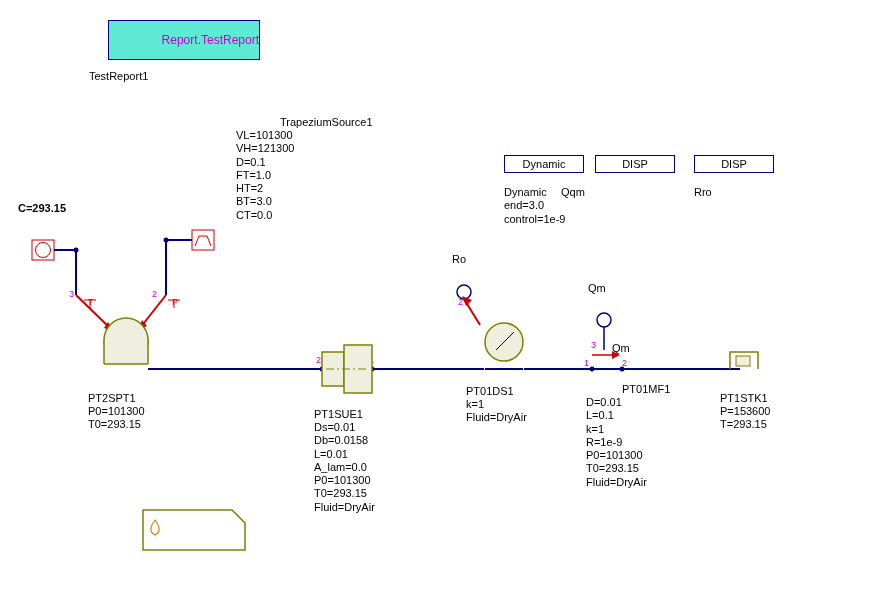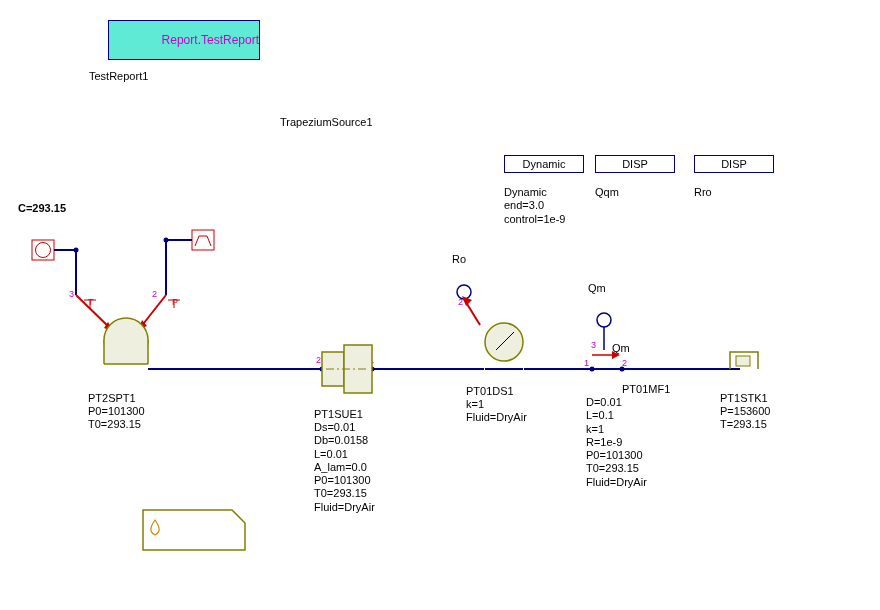--- a/index.html
+++ b/index.html
@@ -85,32 +85,39 @@
 <body>
 
 <div id="canvas">
 
   <div class="report-box" style="left:108px; top:20px; width:152px; height:40px;">
     <span>Report.TestReport</span>
   </div>
   <div class="lbl" style="left:89px; top:70px;">TestReport1</div>
 
   <div class="lbl" style="left:236px; top:116px;margin-left:44px;">TrapeziumSource1</div>
+  <div class="lbl-blk" style="left:236px; top:129px;">VL=101300
+VH=121300
+D=0.1
+FT=1.0
+HT=2
+BT=3.0
+CT=0.0</div>
 
   <div class="box" style="left:504px; top:155px; width:80px; height:18px;">
     <span>Dynamic</span>
   </div>
   <div class="lbl-blk" style="left:504px; top:186px;">Dynamic
 end=3.0
 control=1e-9</div>
 
   <div class="box" style="left:595px; top:155px; width:80px; height:18px;">
     <span>DISP</span>
   </div>
-  <div class="lbl" style="left:595px; top:186px;">Qqm</div>
+  <div class="lbl" style="left:561px; top:186px;">Qqm</div>
 
   <div class="box" style="left:694px; top:155px; width:80px; height:18px;">
     <span>DISP</span>
   </div>
   <div class="lbl" style="left:694px; top:186px;">Rro</div>
 
   <div class="lbl" style="left:18px; top:202px;font-weight:bold;">C=293.15</div>
 
   <div class="lbl" style="left:88px; top:392px;">PT2SPT1</div>
   <div class="lbl-blk" style="left:88px; top:405px;">P0=101300

